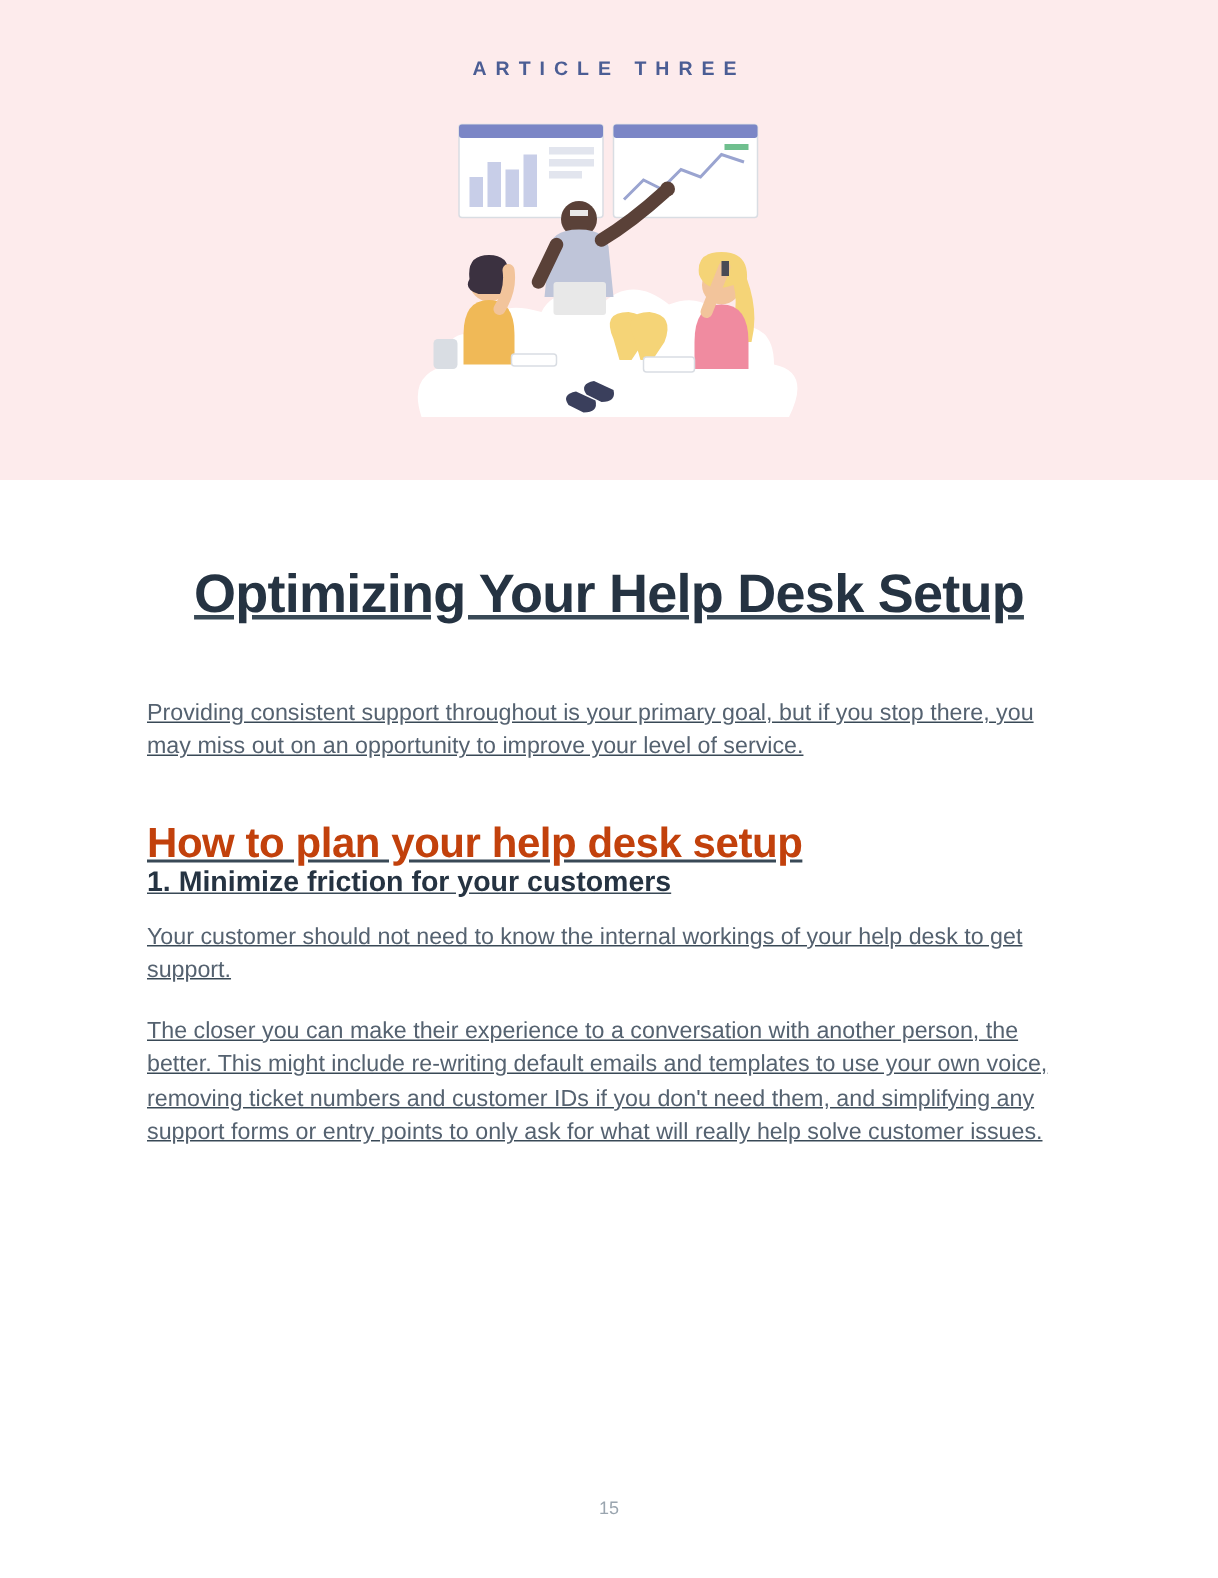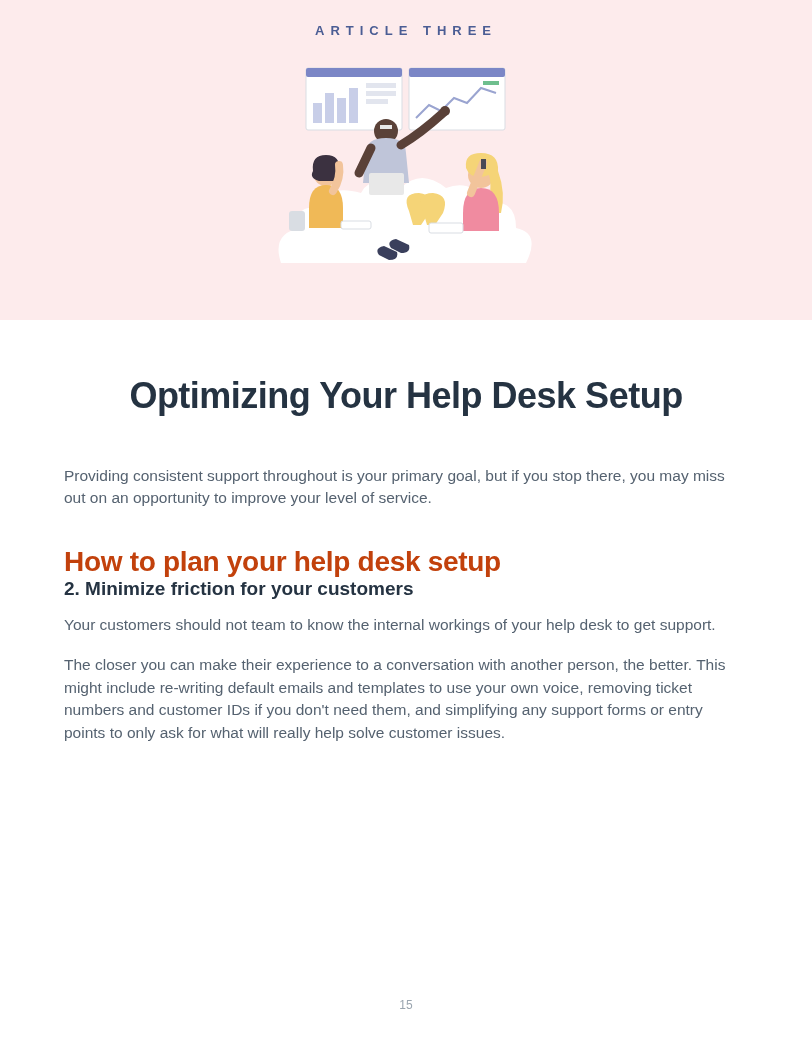--- a/index.html
+++ b/index.html
@@ -8,39 +8,40 @@
   height: 1052px;
   font-family: -apple-system, BlinkMacSystemFont, "Segoe UI", Helvetica, Arial, sans-serif;
   background: #ffffff;
   color: #394956;
   position: relative;
 }
 .hero {
   background: #fdebec;
   width: 100%;
   height: 320px;
-  padding-top: 23px;
+  padding-top: 38px;
   text-align: center;
   position: relative;
 }
 .eyebrow {
   font-size: 13px;
   font-weight: 700;
   letter-spacing: 6px;
   color: #4b5d94;
   text-transform: uppercase;
 }
 .illo {
   width: 270px;
   height: 220px;
   margin: 25px auto 0;
   position: relative;
 }
 .content {
-  padding: 55px 64px 0;
+  padding: 55px 98px 0;
+  text-decoration: underline;
 }
 h1.title {
   font-size: 36px;
   font-weight: 700;
   color: #253342;
   text-align: center;
   margin-bottom: 48px;
   letter-spacing: -0.5px;
 }
 .body p {
@@ -137,19 +138,19 @@
       <rect x="158" y="160" width="34" height="10" rx="2" fill="#ffffff" stroke="#d9dde3"></rect>
     </svg>
   </div>
 </div>
 
 <div class="content">
   <h1 class="title">Optimizing Your Help Desk Setup</h1>
   <div class="body">
     <p>Providing consistent support throughout is your primary goal, but if you stop there, you may miss out on an opportunity to improve your level of service.</p>
     <h2 class="section">How to plan your help desk setup</h2>
-    <h3 class="sub">2. Minimize friction for your customers</h3>
-    <p>Your customers should not team to know the internal workings of your help desk to get support.</p>
+    <h3 class="sub">1. Minimize friction for your customers</h3>
+    <p>Your customer should not need to know the internal workings of your help desk to get support.</p>
     <p>The closer you can make their experience to a conversation with another person, the better. This might include re-writing default emails and templates to use your own voice, removing ticket numbers and customer IDs if you don't need them, and simplifying any support forms or entry points to only ask for what will really help solve customer issues.</p>
   </div>
 </div>
 
 <div class="page-num">15</div>
 
 </body></html>

